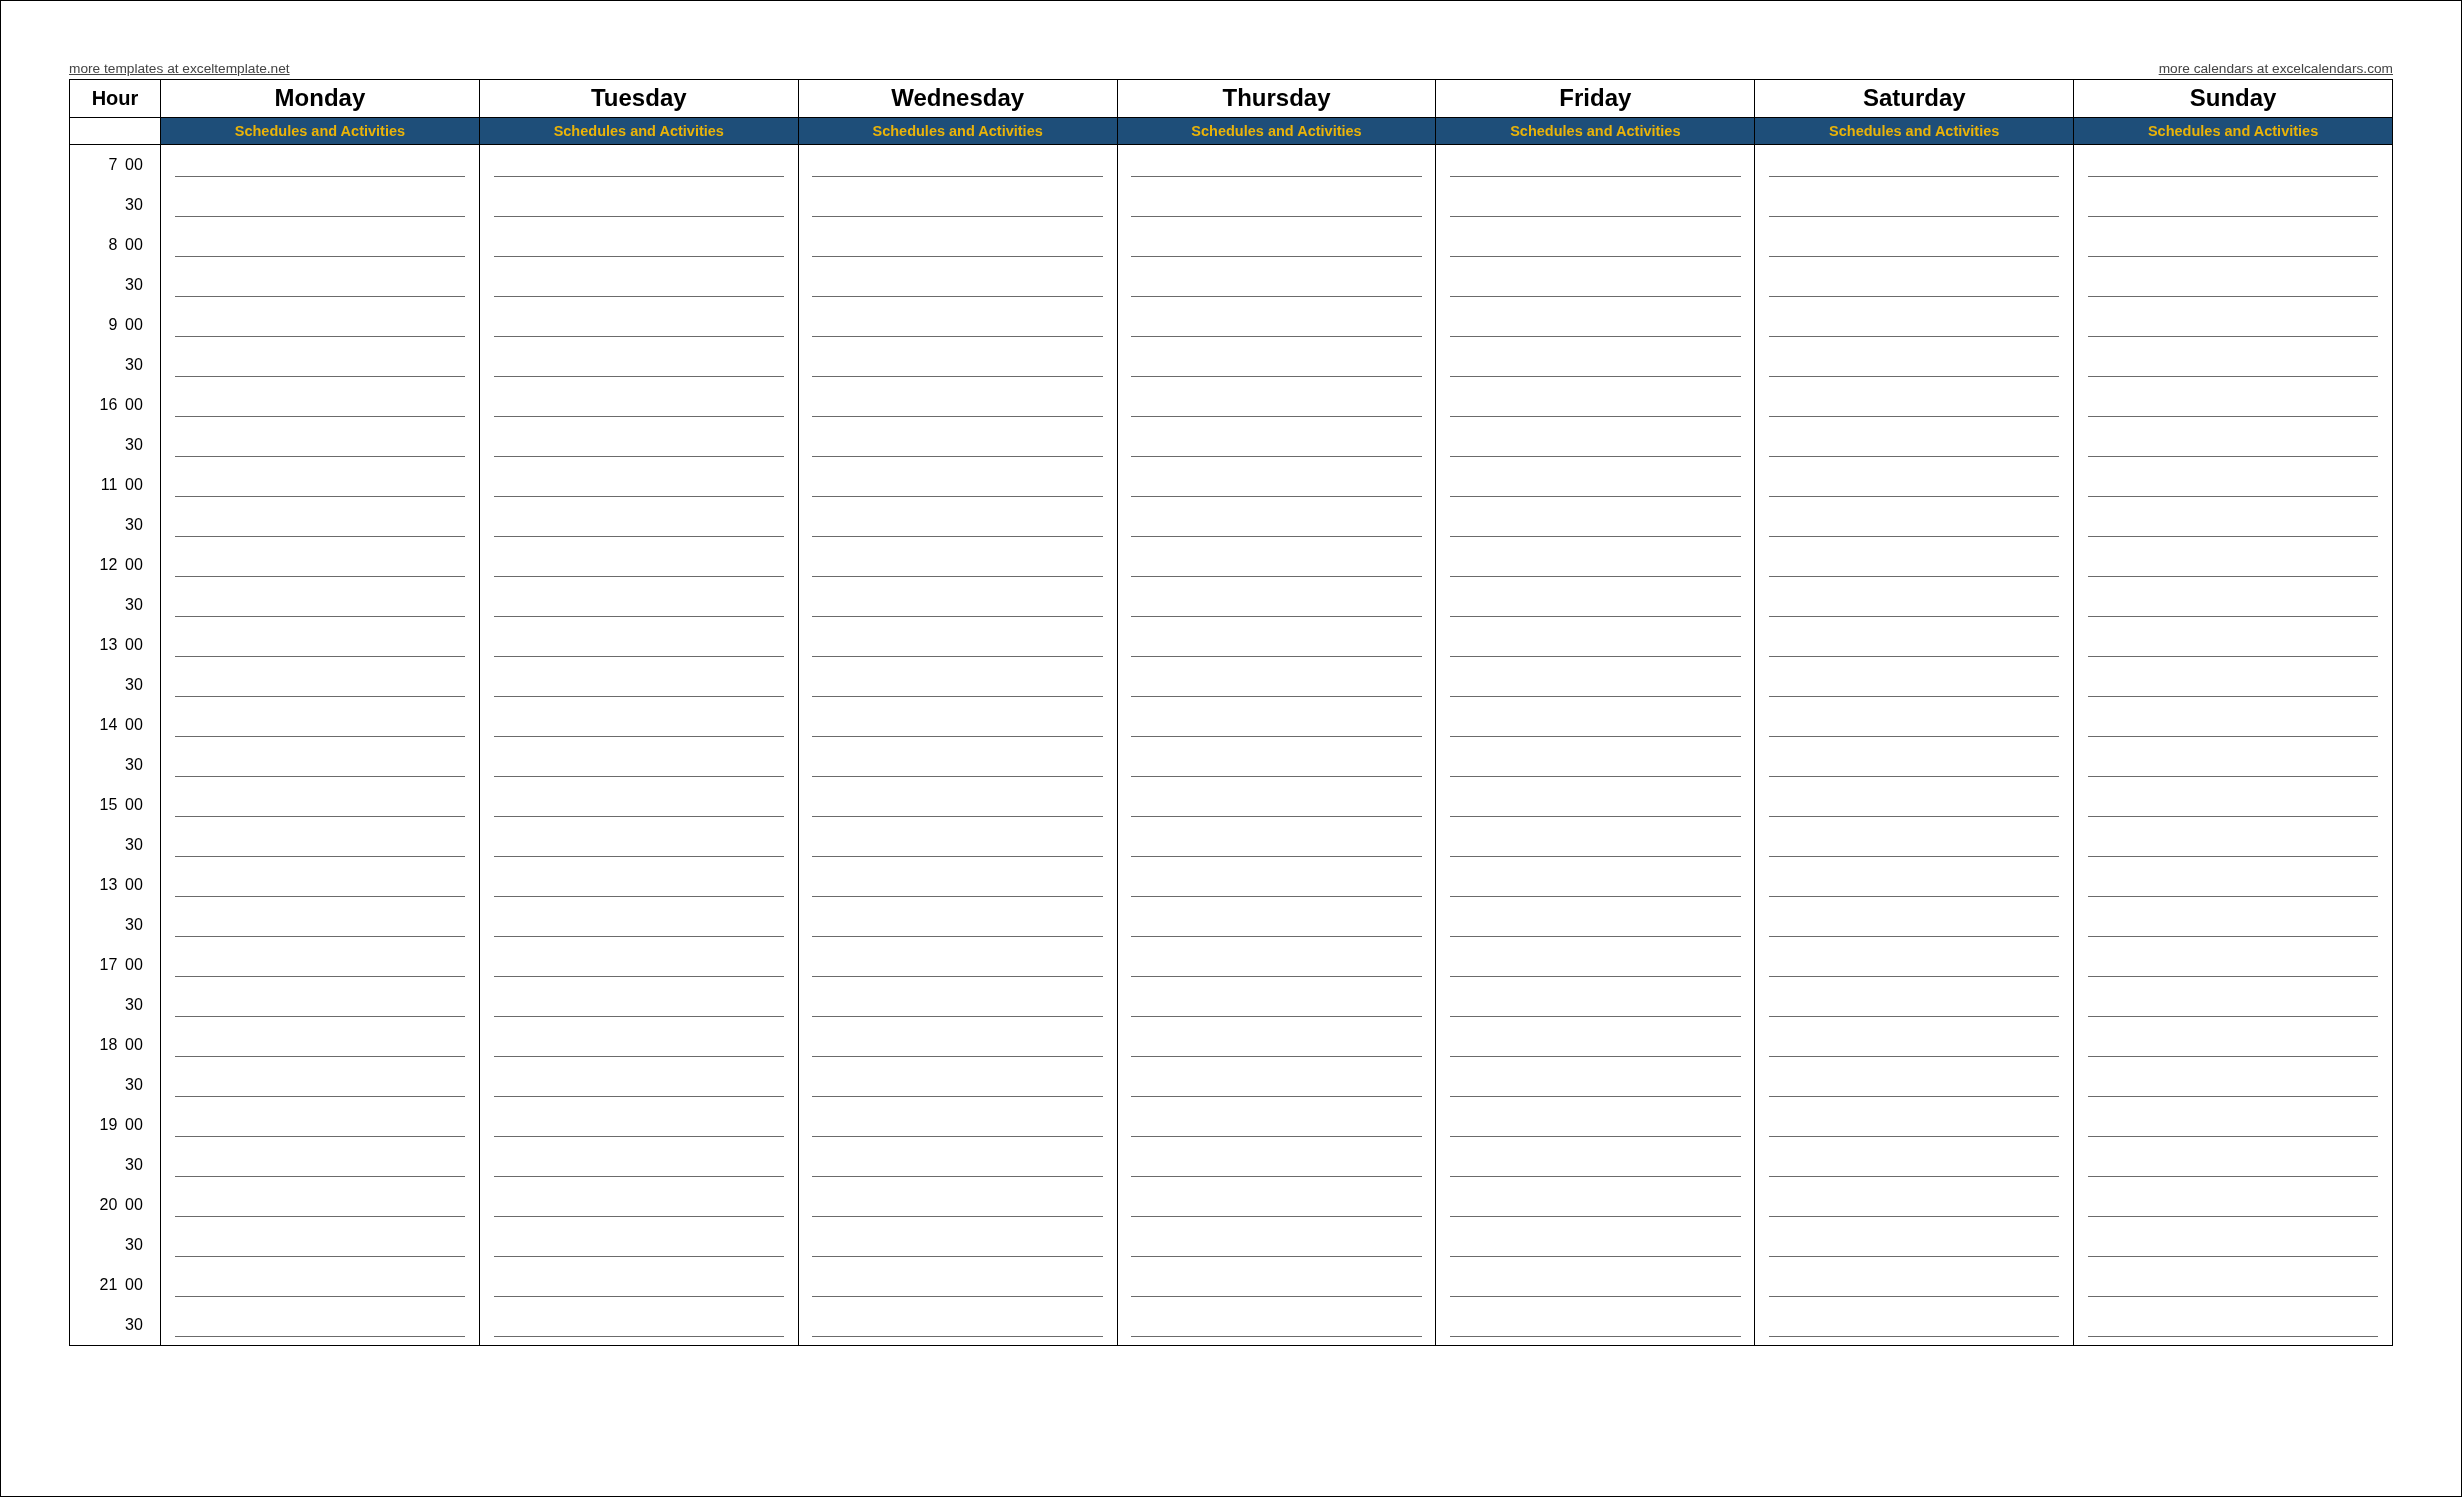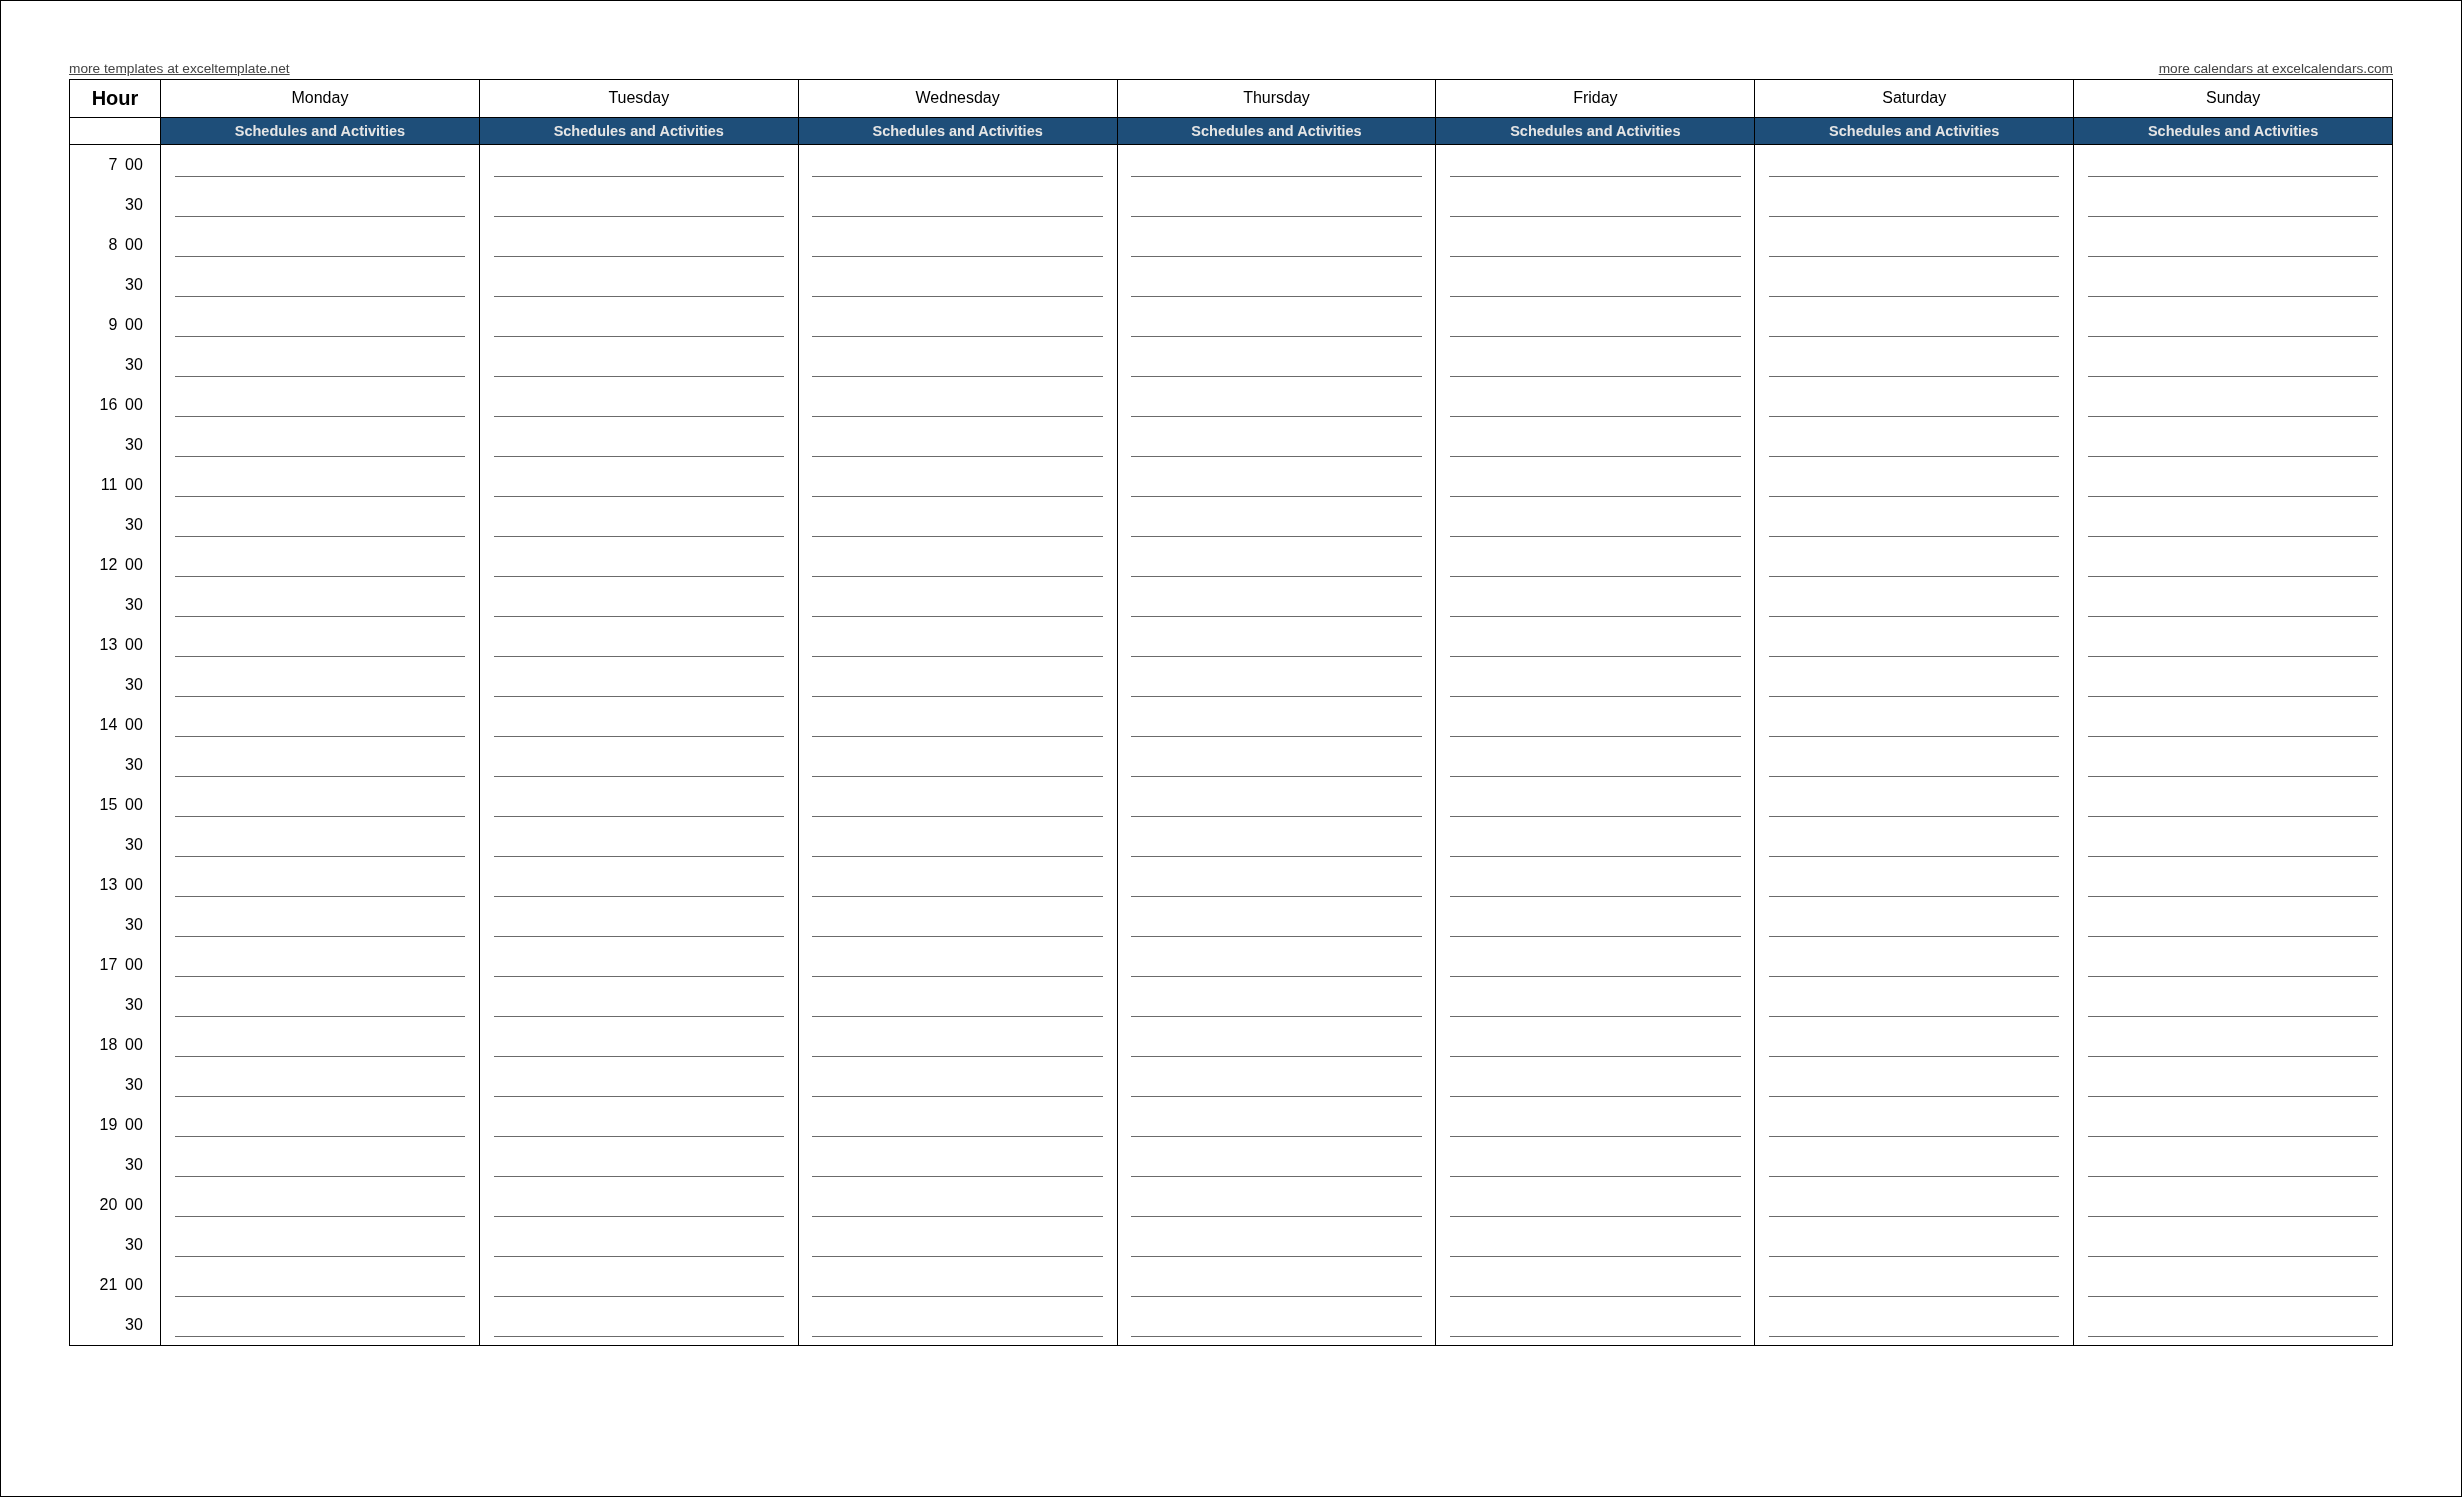--- a/index.html
+++ b/index.html
@@ -67,34 +67,34 @@
     justify-content: center;
     font-size: 20px;
     font-weight: bold;
     border-bottom: 1.5px solid #000;
   }
   .head-day {
     height: 38px;
     display: flex;
     align-items: center;
     justify-content: center;
-    font-size: 16px;
-    font-weight: normal;
+    font-size: 24px;
+    font-weight: bold;
     border-bottom: 1.5px solid #000;
   }
   .sub-hour {
     height: 27px;
     border-bottom: 1.5px solid #000;
     background: #fff;
   }
   .sub-day {
     height: 27px;
     border-bottom: 1.5px solid #000;
     background: #1e4e79;
-    color: #e5e5e5;
+    color: #eab308;
     font-size: 14.5px;
     font-weight: bold;
     display: flex;
     align-items: center;
     justify-content: center;
   }
   .slot-label {
     height: 40px;
     font-size: 16px;
     color: #000;

